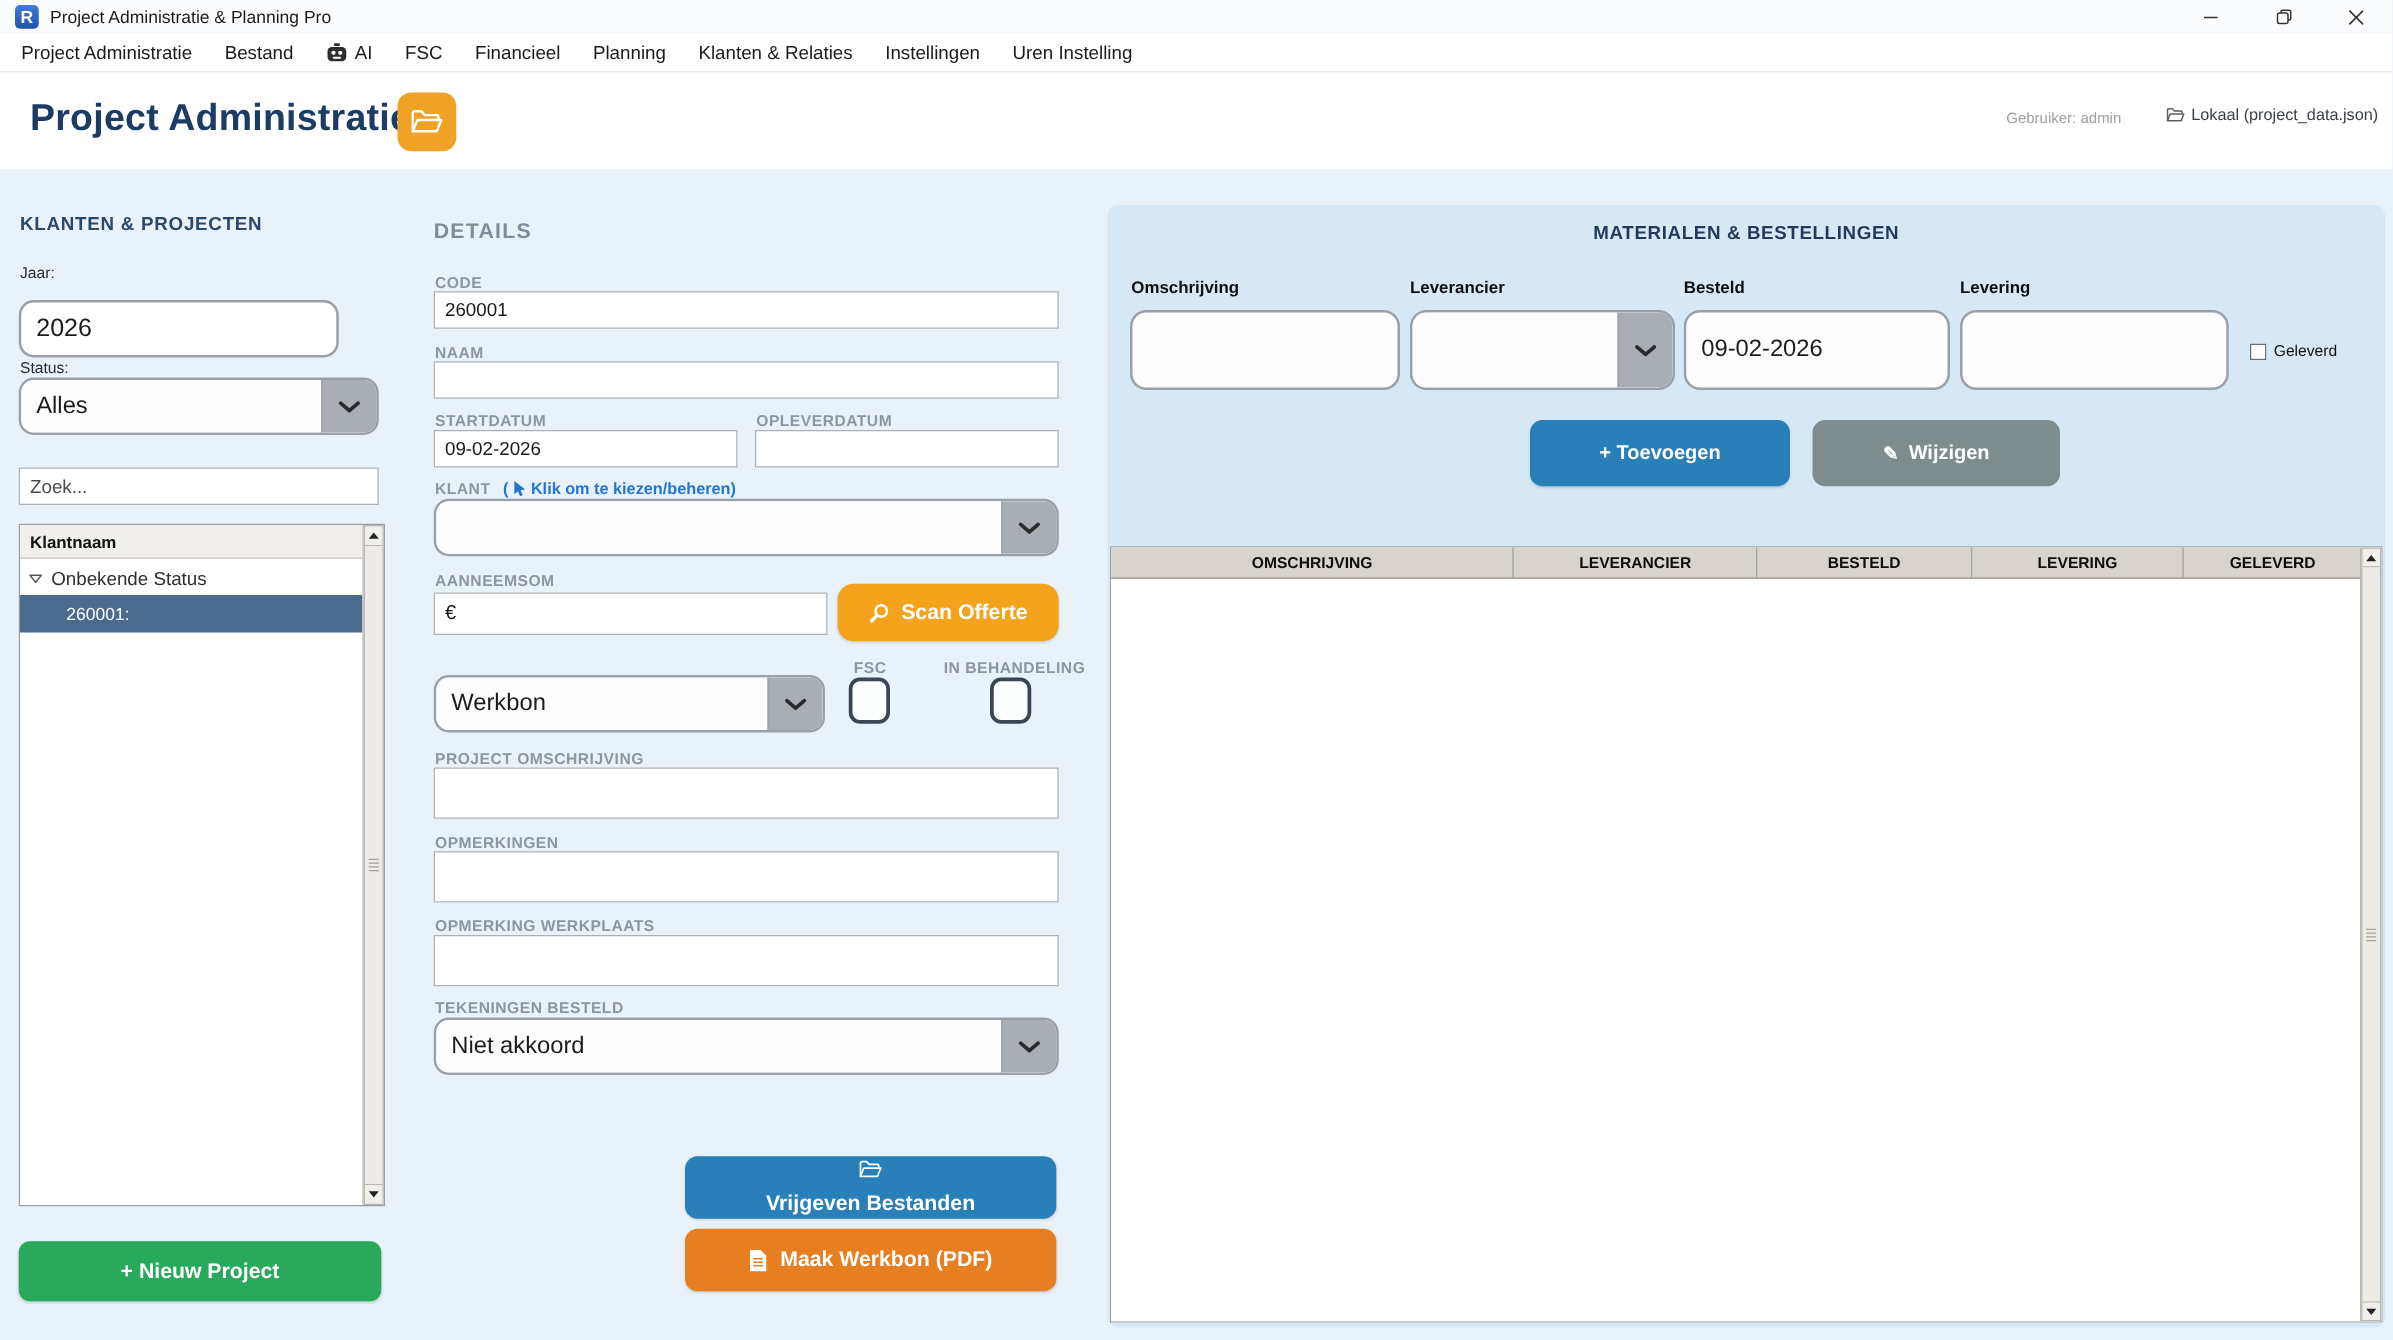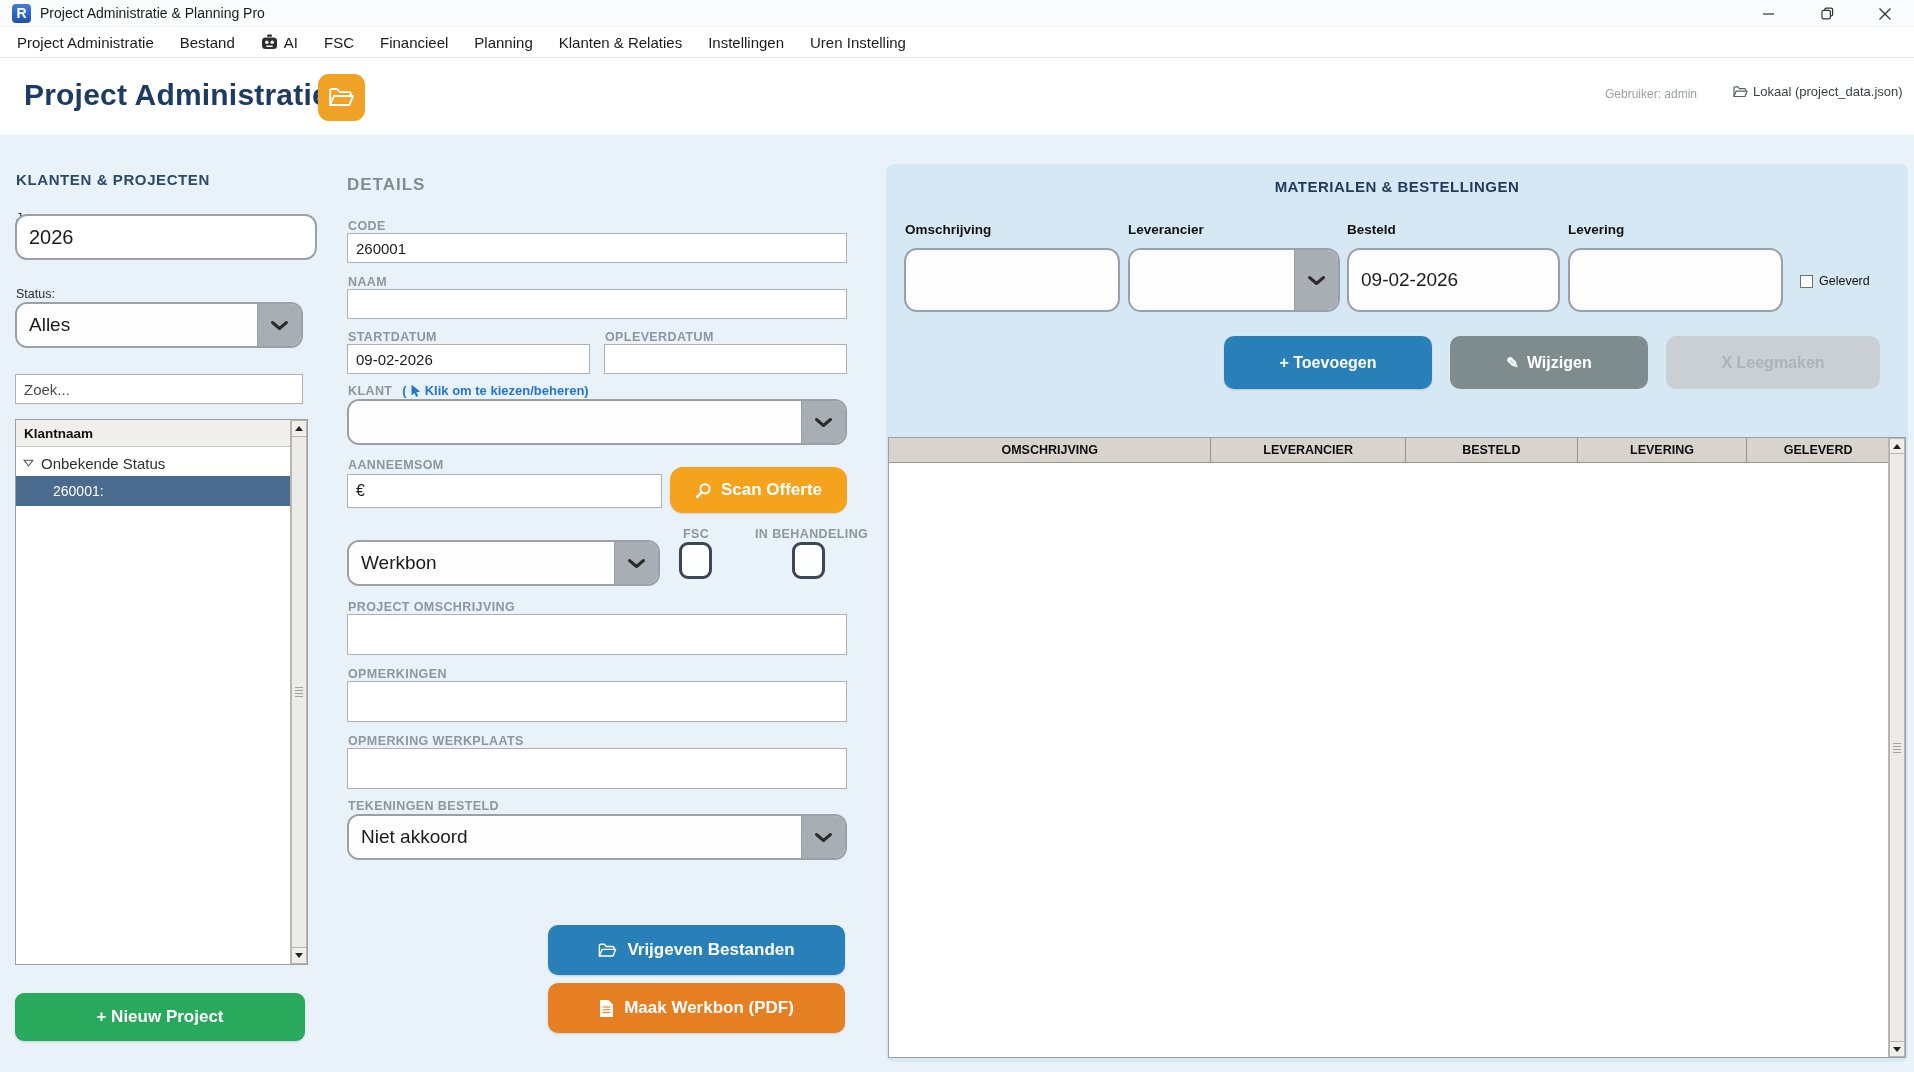--- a/index.html
+++ b/index.html
@@ -152,21 +152,21 @@
           <path d="M1 10.5 V1.8 a0.9 0.9 0 0 1 0.9-0.9 h3 l1.5 1.8 h5.4 a0.9 0.9 0 0 1 0.9 0.9 v1.2"></path>
           <path d="M1 10.5 L3.1 5.2 h10.9 l-2 5.3 z"></path>
         </svg>
       <span>Lokaal (project_data.json)</span>
     </div>
   </div>
 
   <div class="abs sideheading">KLANTEN &amp; PROJECTEN</div>
 
   <div class="abs" style="left:16px; top:211px; font-size:12.5px; color:#2b2b2b;">Jaar:</div>
-  <div class="abs" style="left:15px; top:214px; width:302px; height:46px;">
+  <div class="abs" style="left:15px; top:240px; width:256px; height:46px;">
     <input class="rinp" value="2026" style="">
   </div>
 
   <div class="abs" style="left:16px; top:287px; font-size:12.5px; color:#2b2b2b;">Status:</div>
   <div class="abs" style="left:15px; top:374px; width:288px; height:30px;">
     <input class="inp" style="width: 100%; height: 100%;" placeholder="Zoek...">
   </div>
 
   <div class="abs dd" style="left:15px; top:302px; width:288px; height:46px;">
     <div class="ddtext">Alles</div>
@@ -292,21 +292,21 @@
   <div class="abs seclabel" style="left:348px; top:799px;">TEKENINGEN BESTELD</div>
   <div class="abs dd" style="left:347px; top:814px; width:500px; height:46px;">
     <div class="ddtext">Niet akkoord</div>
     <div class="ddbtn">
       <svg width="19" height="11" viewBox="0 0 19 11">
           <path d="M2.5 2.5 L9.5 8.5 L16.5 2.5" fill="none" stroke="#2b2b2b" stroke-width="3" stroke-linecap="round" stroke-linejoin="round"></path>
         </svg>
     </div>
   </div>
 
-  <div class="abs bluebtn" style="left:548px; top:925px; width:297px; height:50px; font-size:17px;">
+  <div class="abs bluebtn" style="left:548px; top:925px; width:297px; height:50px; font-size:17px;flex-direction:column;">
     <svg width="19" height="15" viewBox="0 0 19 15" fill="none" stroke="#fff" stroke-width="1.4" stroke-linejoin="round" stroke-linecap="round">
         <path d="M1.4 13 V2.4 a1.1 1.1 0 0 1 1.1-1.1 h3.8 l1.9 2.2 h6.7 a1.1 1.1 0 0 1 1.1 1.1 v1.4"></path>
         <path d="M1.4 13 L4.1 6.4 h13.5 l-2.6 6.6 z"></path>
       </svg>
     <span>Vrijgeven Bestanden</span>
   </div>
   <div class="abs orangebtn" style="left:548px; top:983px; width:297px; height:50px; font-size:17px;">
     <svg width="15" height="19" viewBox="0 0 15 19">
         <path d="M1 1 h8.5 l4.5 4.5 V18 H1 Z" fill="#fff"></path>
         <line x1="3.6" y1="8" x2="11.4" y2="8" stroke="#e67e22" stroke-width="1.1"></line>
@@ -345,21 +345,20 @@
     <div class="abs" style="left:914px; top:110px; display:flex; align-items:center; gap:6px;">
       <div class="smallcheck"></div>
       <span style="font-size:12.5px; color:#111;">Geleverd</span>
     </div>
 
     <div class="abs bluebtn" style="left:338px; top:172px; width:208px; height:53px; font-size:16px;">+ Toevoegen</div>
     <div class="abs graybtn" style="left:564px; top:172px; width:198px; height:53px; font-size:16px;">
       <span style="font-size:15px;">✎</span>
       <span>Wijzigen</span>
     </div>
-    <div class="abs disbtn" style="left:780px; top:172px; width:214px; height:53px; font-size:16px;">X Leegmaken</div>
 
     <div class="mtable">
       <div class="mthead" style="margin-right:16px;">
         <div class="mth" style="width:323px;">OMSCHRIJVING</div>
         <div class="mth" style="width:195px;">LEVERANCIER</div>
         <div class="mth" style="width:172px;">BESTELD</div>
         <div class="mth" style="width:170px;">LEVERING</div>
         <div class="mth" style="width:142px; border-right:none;">GELEVERD</div>
       </div>
       <div style="height:594px; background:#fff;"></div>

